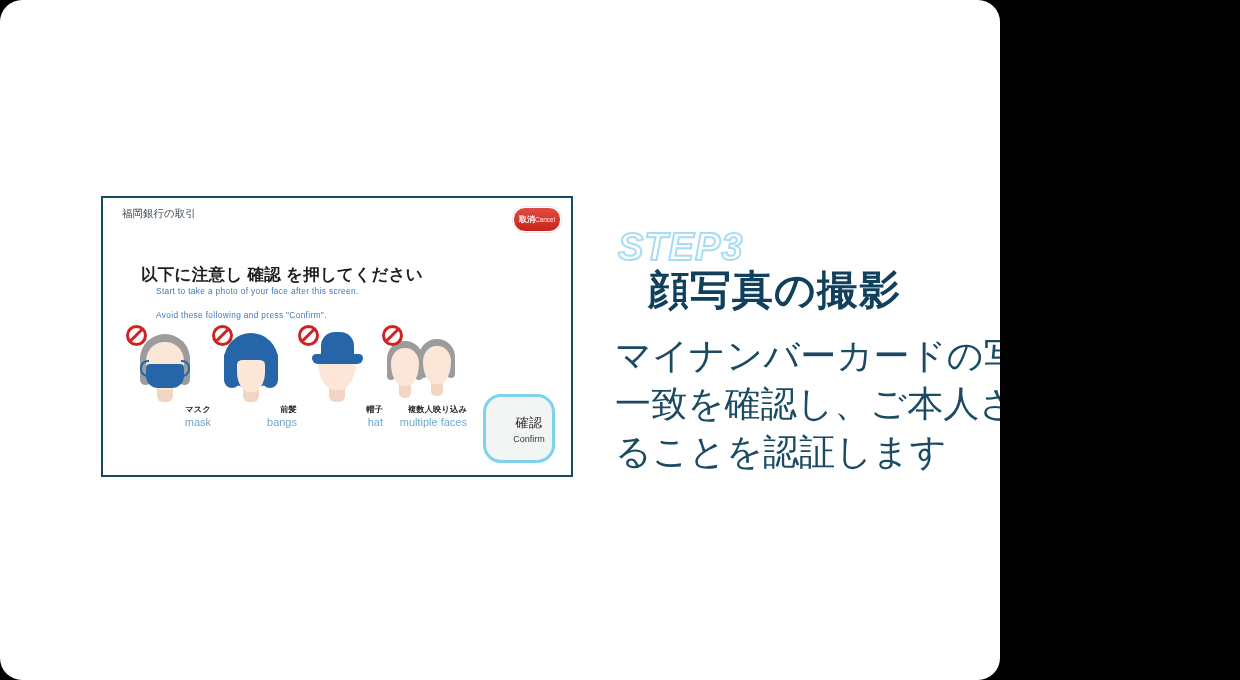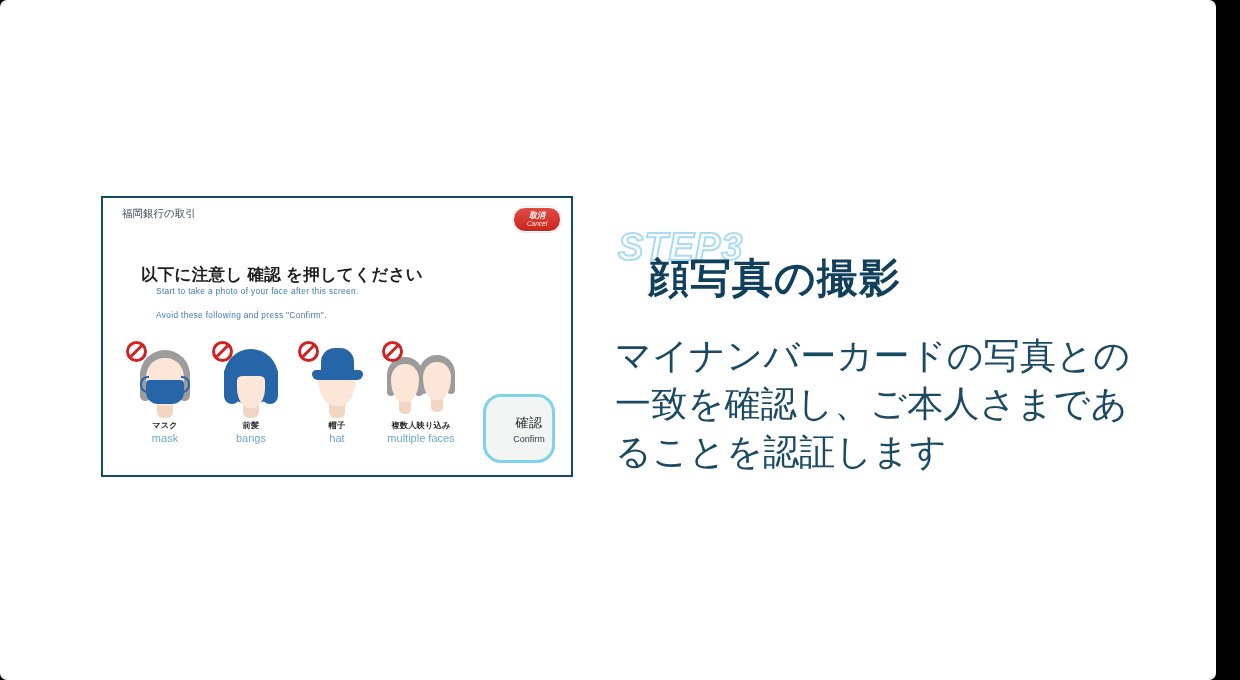--- a/index.html
+++ b/index.html
@@ -9,24 +9,24 @@
     background: #000000;
   }
   body {
     width: 1240px;
     height: 680px;
     overflow: hidden;
     font-family: "Liberation Sans", "DejaVu Sans", sans-serif;
   }
   #page {
     position: relative;
-    width: 1216px;
+    width: 1000px;
     height: 680px;
     background: #ffffff;
-    border-radius: 7px;
+    border-radius: 22px;
     overflow: hidden;
   }
 
   
   #atm-screen {
     position: absolute;
     left: 101px;
     top: 196px;
     width: 472px;
     height: 281px;
@@ -47,26 +47,25 @@
     position: absolute;
     right: 10px;
     top: 9px;
     width: 46px;
     height: 23px;
     border-radius: 12px;
     background: linear-gradient(#e04c42, #c9231c);
     border: 1.5px solid #ffffff;
     box-shadow: 0 0 0 1px #e9e9e9;
     display: flex;
-    flex-direction: column;
+    flex-direction: row;
     align-items: center;
     justify-content: center;
     line-height: 1.0;
     cursor: pointer;
-    font-style: italic;
   }
   #cancel-button .jp {
     font-size: 8px;
     color: #ffffff;
     font-weight: bold;
   }
   #cancel-button .en {
     font-size: 6.5px;
     color: #ffe9e7;
     margin-top: 1px;
@@ -100,22 +99,22 @@
   #warning-row {
     position: absolute;
     left: 16px;
     top: 124px;
     width: 370px;
     height: 120px;
   }
   .warn-item {
     position: absolute;
     width: 92px;
-    top: 16px;
-    text-align: center;
+    top: 0;
+    text-align: right;
   }
   .warn-item[data-idx="0"] { left: 0px; }
   .warn-item[data-idx="1"] { left: 86px; }
   .warn-item[data-idx="2"] { left: 172px; }
   .warn-item[data-idx="3"] { left: 256px; }
 
   .warn-art {
     position: relative;
     height: 82px;
     width: 92px;
@@ -404,21 +403,21 @@
     font-style: italic;
     letter-spacing: 1px;
     color: transparent;
     -webkit-text-stroke: 2px #a8dcf4;
     line-height: 1;
     z-index: 1;
   }
   #page-title {
     position: absolute;
     left: 34px;
-    top: 28px;
+    top: 40px;
     font-size: 41px;
     font-weight: bold;
     color: #10405b;
     line-height: 1.08;
     letter-spacing: 1px;
     white-space: nowrap;
     z-index: 2;
   }
   #description {
     position: absolute;

